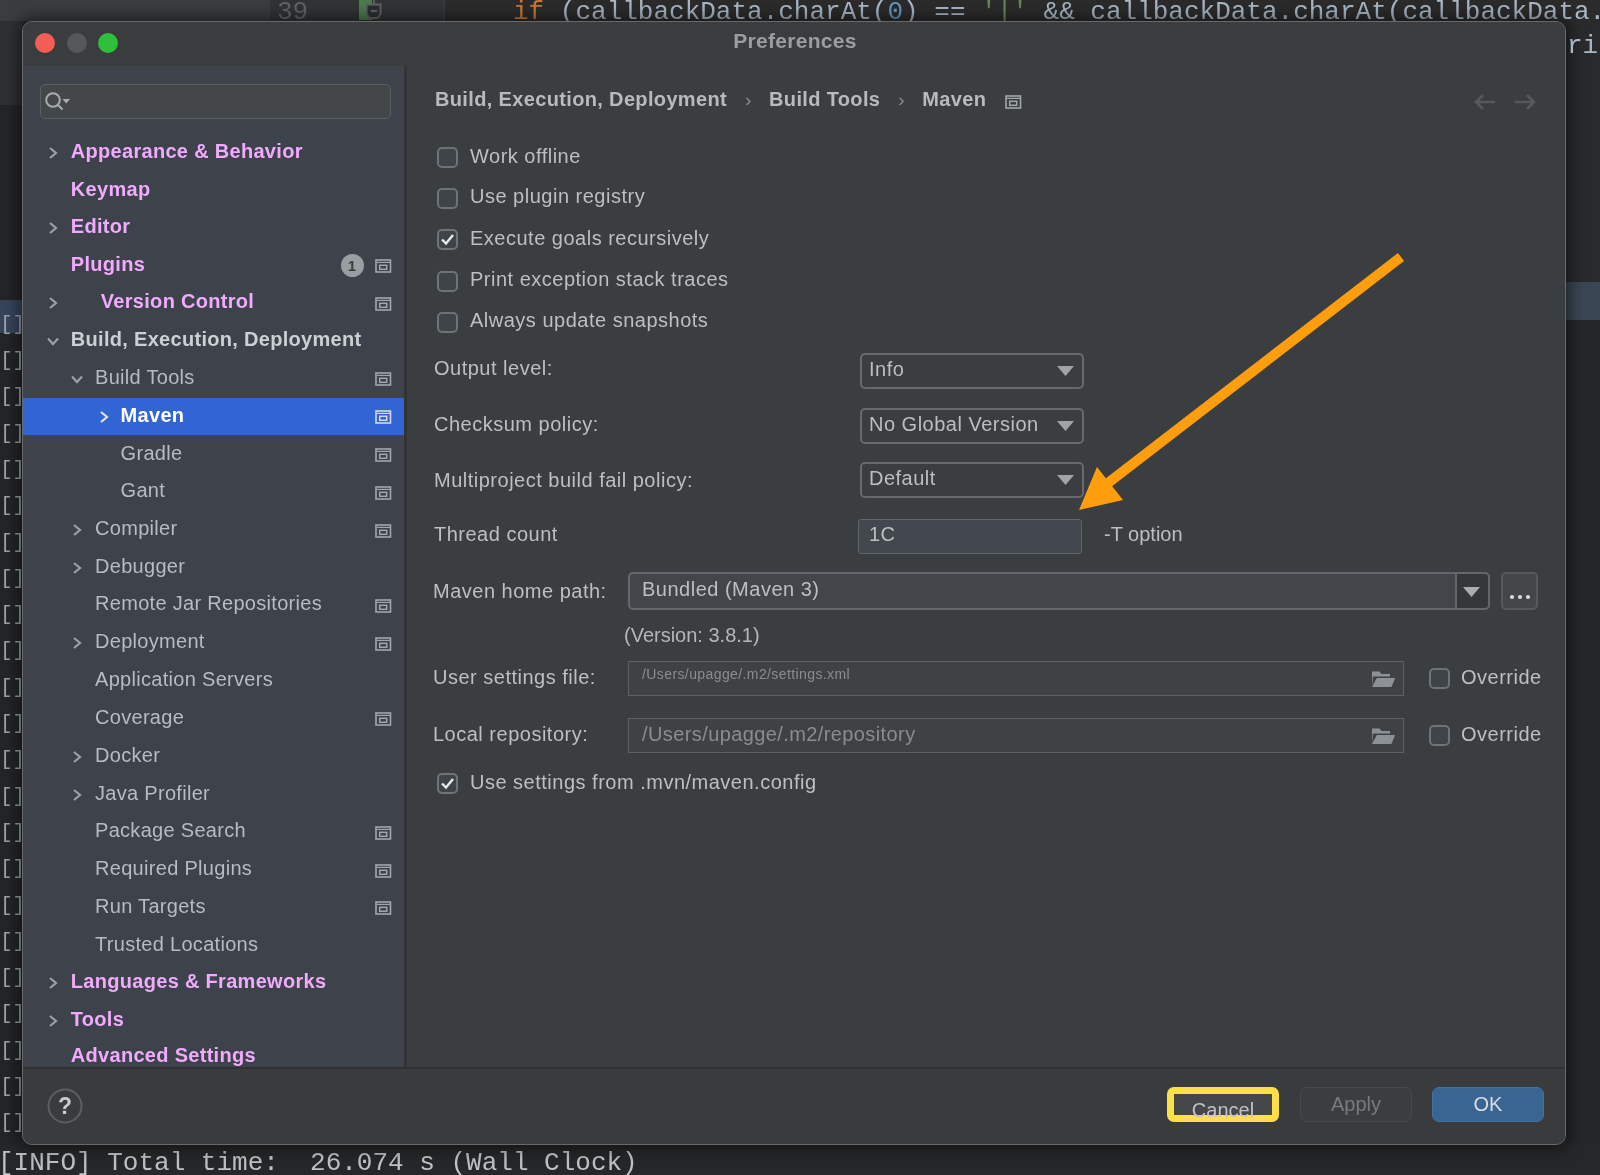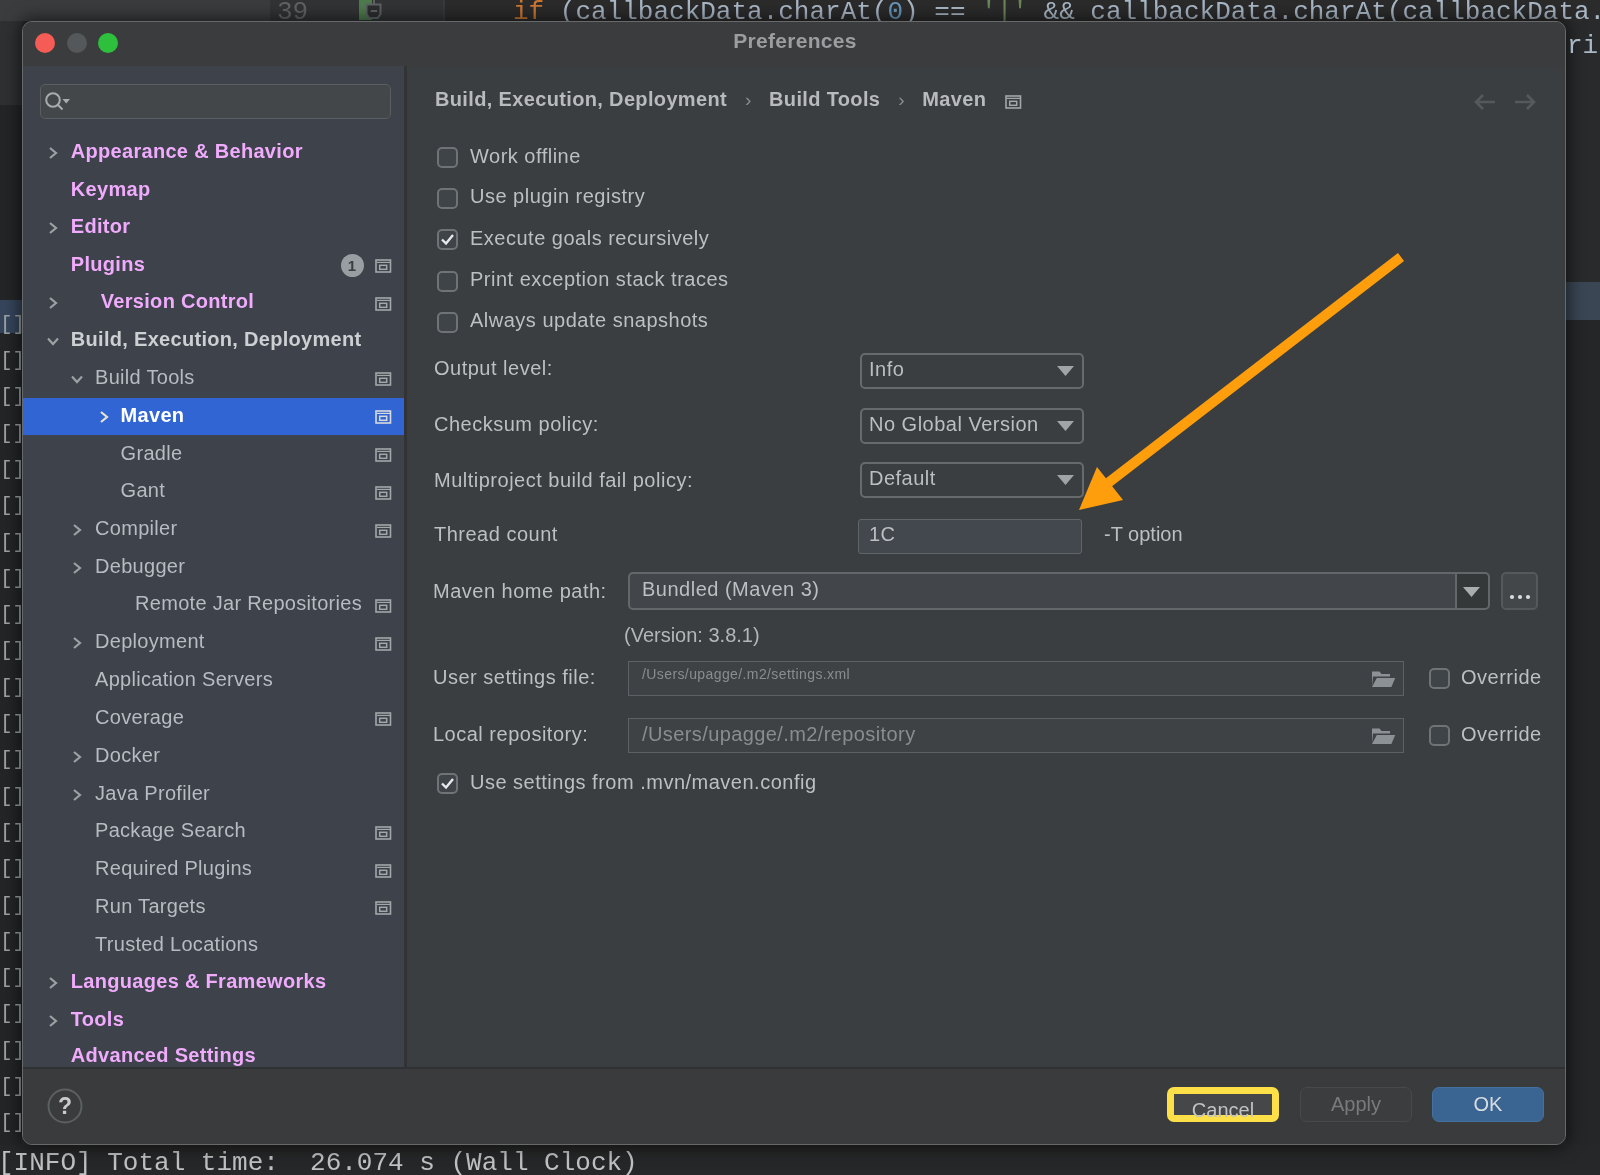--- a/index.html
+++ b/index.html
@@ -197,21 +197,21 @@
           </svg>
           <svg class="wicon" style="left:352px;top:457.5px" viewBox="0 0 18 14">
             <rect x="1" y="1" width="14.5" height="12" fill="none" stroke="#A2A7A9" stroke-width="1.6"></rect>
             <line x1="1.8" y1="3.4" x2="15.7" y2="3.4" stroke="#A2A7A9" stroke-width="1.2"></line>
             <rect x="4.7" y="6.3" width="7" height="4" fill="none" stroke="#A2A7A9" stroke-width="1.5"></rect>
           </svg>
           <div class="abs trow" style="left:72px;top:485.70000000000005px;">Debugger</div>
           <svg class="chev" style="left:48.2px;top:495.70000000000005px">
             <path d="M3 1 L9 6 L3 11" fill="none" stroke="#9CA1A3" stroke-width="2.2"></path>
           </svg>
-          <div class="abs trow" style="left:72px;top:523.2px;margin-left:40px;">Remote Jar Repositories</div>
+          <div class="abs trow" style="left:72px;top:523.2px;">Remote Jar Repositories</div>
           <svg class="wicon" style="left:352px;top:532.7px" viewBox="0 0 18 14">
             <rect x="1" y="1" width="14.5" height="12" fill="none" stroke="#A2A7A9" stroke-width="1.6"></rect>
             <line x1="1.8" y1="3.4" x2="15.7" y2="3.4" stroke="#A2A7A9" stroke-width="1.2"></line>
             <rect x="4.7" y="6.3" width="7" height="4" fill="none" stroke="#A2A7A9" stroke-width="1.5"></rect>
           </svg>
           <div class="abs trow" style="left:72px;top:561.2px;">Deployment</div>
           <svg class="chev" style="left:48.2px;top:571.2px">
             <path d="M3 1 L9 6 L3 11" fill="none" stroke="#9CA1A3" stroke-width="2.2"></path>
           </svg>
           <svg class="wicon" style="left:352px;top:570.7px" viewBox="0 0 18 14">

